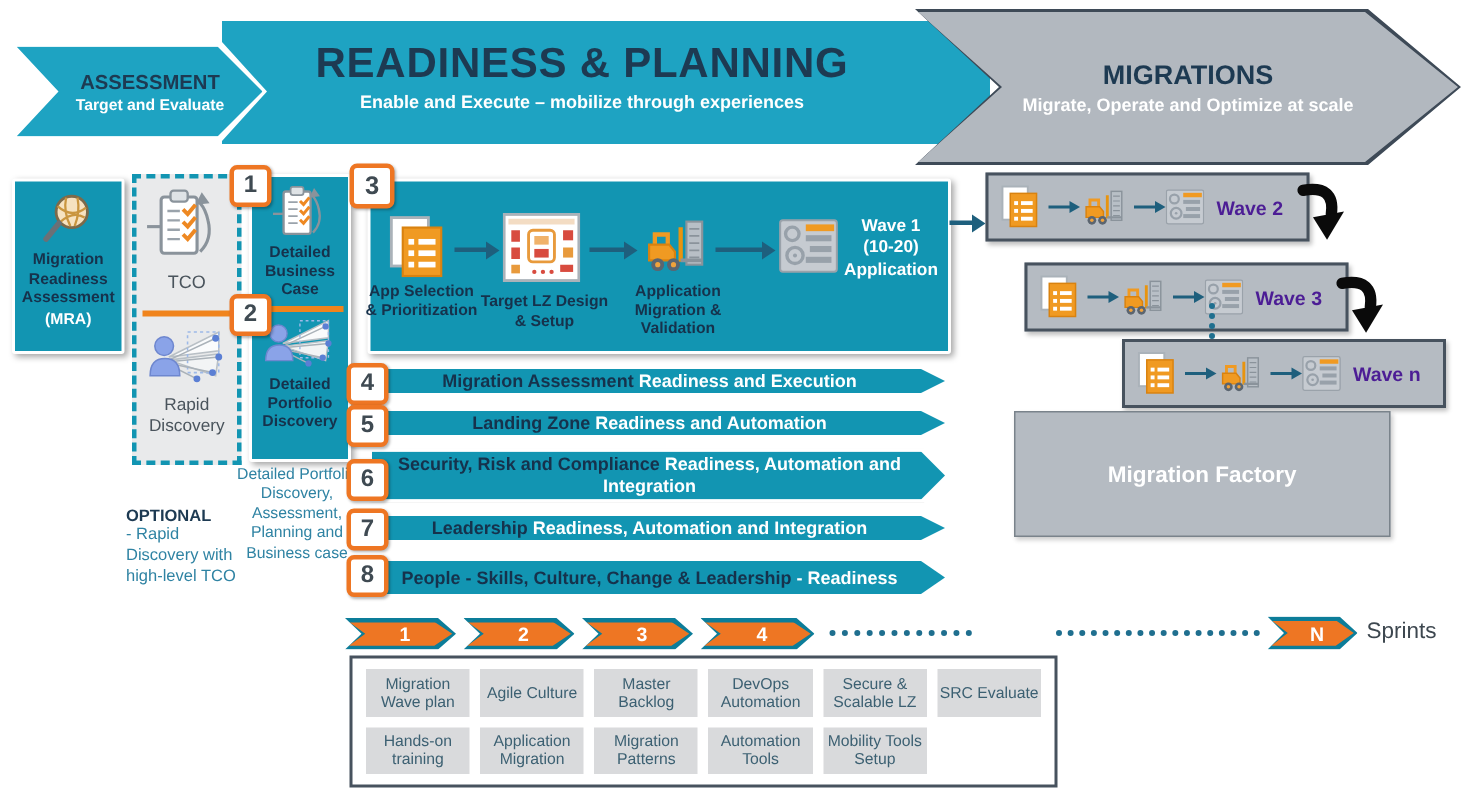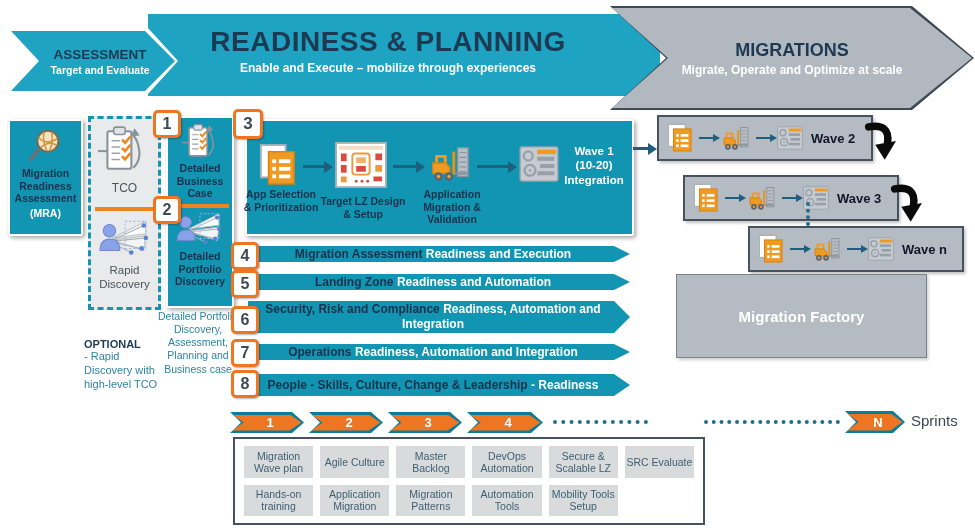--- a/index.html
+++ b/index.html
@@ -38,21 +38,21 @@
   .arrow-line{position:absolute;background:#1e5f7d;height:3px;}
   .arrow-line::after{content:"";position:absolute;right:-8px;top:-4.5px;border-left:9px solid #1e5f7d;
         border-top:6px solid transparent;border-bottom:6px solid transparent;}
   .mini-arrow{flex:none;position:relative;width:15px;height:2.5px;background:#1e5f7d;}
   .mini-arrow::after{content:"";position:absolute;right:-6px;top:-3.2px;border-left:7px solid #1e5f7d;
         border-top:4.5px solid transparent;border-bottom:4.5px solid transparent;}
 
   
   .wavebox{position:absolute;height:42px;width:196px;background:#b5bbc2;border:2px solid #47525e;
            display:flex;align-items:center;gap:6px;padding:0 8px;box-shadow:1.5px 2px 3px rgba(0,0,0,.25);}
-  .wave-label{color:#0f172a;font-weight:bold;font-size:13px;margin-left:2px;}
+  .wave-label{color:#4c1d95;font-weight:bold;font-size:13px;margin-left:2px;}
   .dots-h{position:absolute;border-top:4px dotted #1f6f8f;}
   .dots-v{position:absolute;border-left:4px dotted #1f6f8f;}
 
   
   .sprint{position:absolute;top:412px;height:21px;background:#0c7d99;filter:drop-shadow(1px 1px 1px rgba(0,0,0,.25));}
   .sprint .fillband{position:absolute;inset:2.5px;background:#ee7623;display:flex;align-items:center;justify-content:center;
           color:#fff;font-weight:bold;font-size:13px;padding-left:6px;}
 
   
   #deliverables{position:absolute;left:233px;top:437px;width:472px;height:88px;background:#fff;
@@ -229,21 +229,21 @@
     <svg class="abs" style="left:180px;top:22px;" width="44" height="42">
         <use href="#sym-fork"></use>
       </svg>
     <div class="arrow-line" style="left:230px;top:44px;width:32px;"></div>
     <svg class="abs" style="left:272px;top:25px;" width="40" height="36">
         <use href="#sym-wall"></use>
       </svg>
     <div class="abs white" style="left:312px;top:23px;width:70px;text-align:center;font-weight:bold;font-size:11.5px;line-height:1.25;">
       <span style="display:block">Wave 1</span>
       <span style="display:block">(10-20)</span>
-      <span style="display:block">Integration</span>
+      <span style="display:block">Application</span>
     </div>
     <div class="smalltxt navy abs" style="left:-6px;top:67px;width:80px;font-weight:600;">App Selection &amp; Prioritization</div>
     <div class="smalltxt navy abs" style="left:70px;top:74px;width:92px;font-weight:600;">Target LZ Design &amp; Setup</div>
     <div class="smalltxt navy abs" style="left:166px;top:67px;width:78px;font-weight:600;">Application Migration &amp; Validation</div>
   </div>
 
   <div class="arrow-line" style="left:633px;top:147px;width:16px;"></div>
 
   <div class="badge" style="left:231px;top:242px;">4</div>
   <div class="stream band-tip" style="left:246px;top:244px;width:386px;height:20px;">
@@ -265,21 +265,21 @@
   <div class="stream band-tip" style="left:246px;top:299px;width:386px;height:36px;">
     <div class="fillband band-tip">
       <span><span class="navy">Security, Risk and Compliance</span>
       <span class="white">Readiness, Automation and Integration</span></span>
     </div>
   </div>
 
   <div class="badge" style="left:231px;top:339px;">7</div>
   <div class="stream band-tip" style="left:246px;top:342px;width:386px;height:20px;">
     <div class="fillband band-tip">
-      <span><span class="navy">Operations</span>
+      <span><span class="navy">Leadership</span>
       <span class="white">Readiness, Automation and Integration</span></span>
     </div>
   </div>
 
   <div class="badge" style="left:231px;top:370px;">8</div>
   <div class="stream band-tip" style="left:246px;top:372px;width:386px;height:26px;">
     <div class="fillband band-tip">
       <span><span class="navy">People - Skills, Culture, Change &amp; Leadership</span>
       <span class="white">- Readiness</span></span>
     </div>

